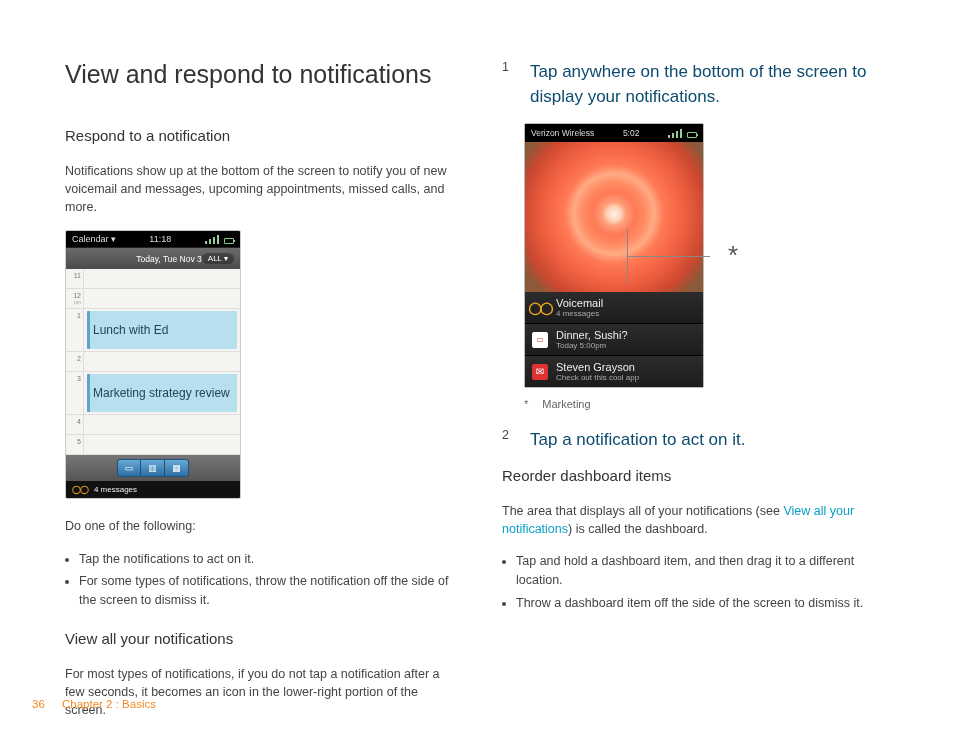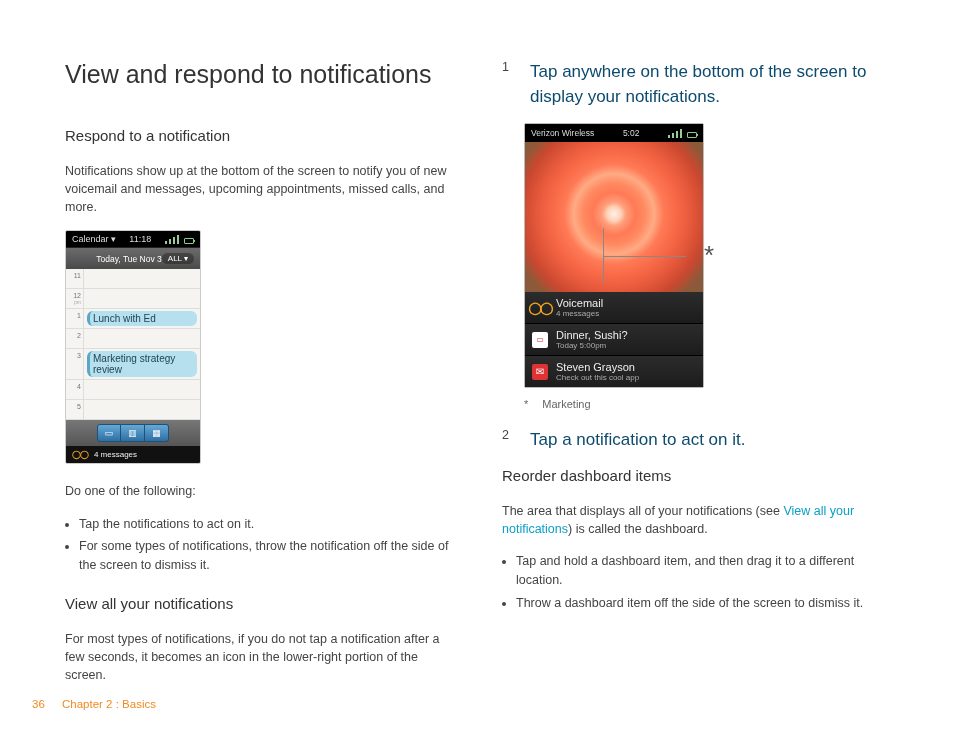--- a/index.html
+++ b/index.html
@@ -77,21 +77,21 @@
     position: absolute;
     bottom: 28px;
     left: 32px;
     font-size: 11.5px;
     color: #f08a24;
   }
   .footer .pg { margin-right: 14px; }
 
   
   .phone1 {
-    width: 136px;
+    width: 176px;
     border: 1px solid #ccc;
     background: #f7f7f5;
     margin-bottom: 18px;
     font-size: 9px;
     color: #333;
     border-radius: 2px;
     overflow: hidden;
   }
   .p1-status {
     background: #000; color:#ddd; display:flex; justify-content: space-between;
@@ -106,38 +106,38 @@
     background: linear-gradient(#6b6b6b,#4a4a4a);
     color:#fff; display:flex; justify-content:flex-end; align-items:center;
     padding: 5px 6px; font-size:8.5px; font-weight:500;
     border-top:1px solid #222;
   }
   .p1-sub .all{ font-size:8px; background:rgba(0,0,0,.3); padding:1px 6px; border-radius:7px;}
   .cal-body { background:#f5f4f1; }
   .row { display:flex; border-bottom:1px solid #ddd; min-height:20px; align-items:stretch;}
   .hr { width:18px; font-size:7px; color:#777; padding:3px 2px; text-align:right; border-right:1px solid #ddd;}
   .evcell{ flex:1; padding:2px 3px;}
-  .ev { background:#b6e0ee; border-left:3px solid #5aa6c4; font-size:10px; padding:2px 3px; color:#245; border-radius:6px;}
+  .ev { background:#b6e0ee; border-left:3px solid #5aa6c4; font-size:12px; padding:12px 3px; color:#245; border-radius:1px;}
   .p1-tabs{
     background: linear-gradient(#777,#555);
     display:flex; justify-content:center; gap:0; padding:4px 0;
   }
   .tab{ width:24px;height:18px;background:linear-gradient(#66a9d6,#2d6fa3); border:1px solid #1d5278; border-radius:3px 0 0 3px; display:flex;align-items:center;justify-content:center;}
   .tab+.tab{border-radius:0;border-left:none;}
   .tab:last-child{border-radius:0 3px 3px 0;}
   .tabico{ font-size:9px;color:#fff; }
   .p1-notif{
     background:#111;color:#eee;display:flex;align-items:center;gap:6px;
     padding:4px 6px;font-size:8px;
   }
   .vmico{ color:#f5a623; font-weight:bold; letter-spacing:-1px;}
 
   
   .phone2-wrap{
-    display:flex; align-items:center; margin: 8px 0 8px 22px;
+    display:flex; align-items:center; gap:24px; margin: 8px 0 8px 22px;
   }
   .phone2{
     width:180px; border:1px solid #bbb; background:#000;
     border-radius:2px; overflow:hidden; font-size:9px;
   }
   .p2-status{
     background:#000;color:#ddd;display:flex;justify-content:space-between;
     align-items:center;padding:4px 6px;font-size:8.5px;
   }
   .photo{

